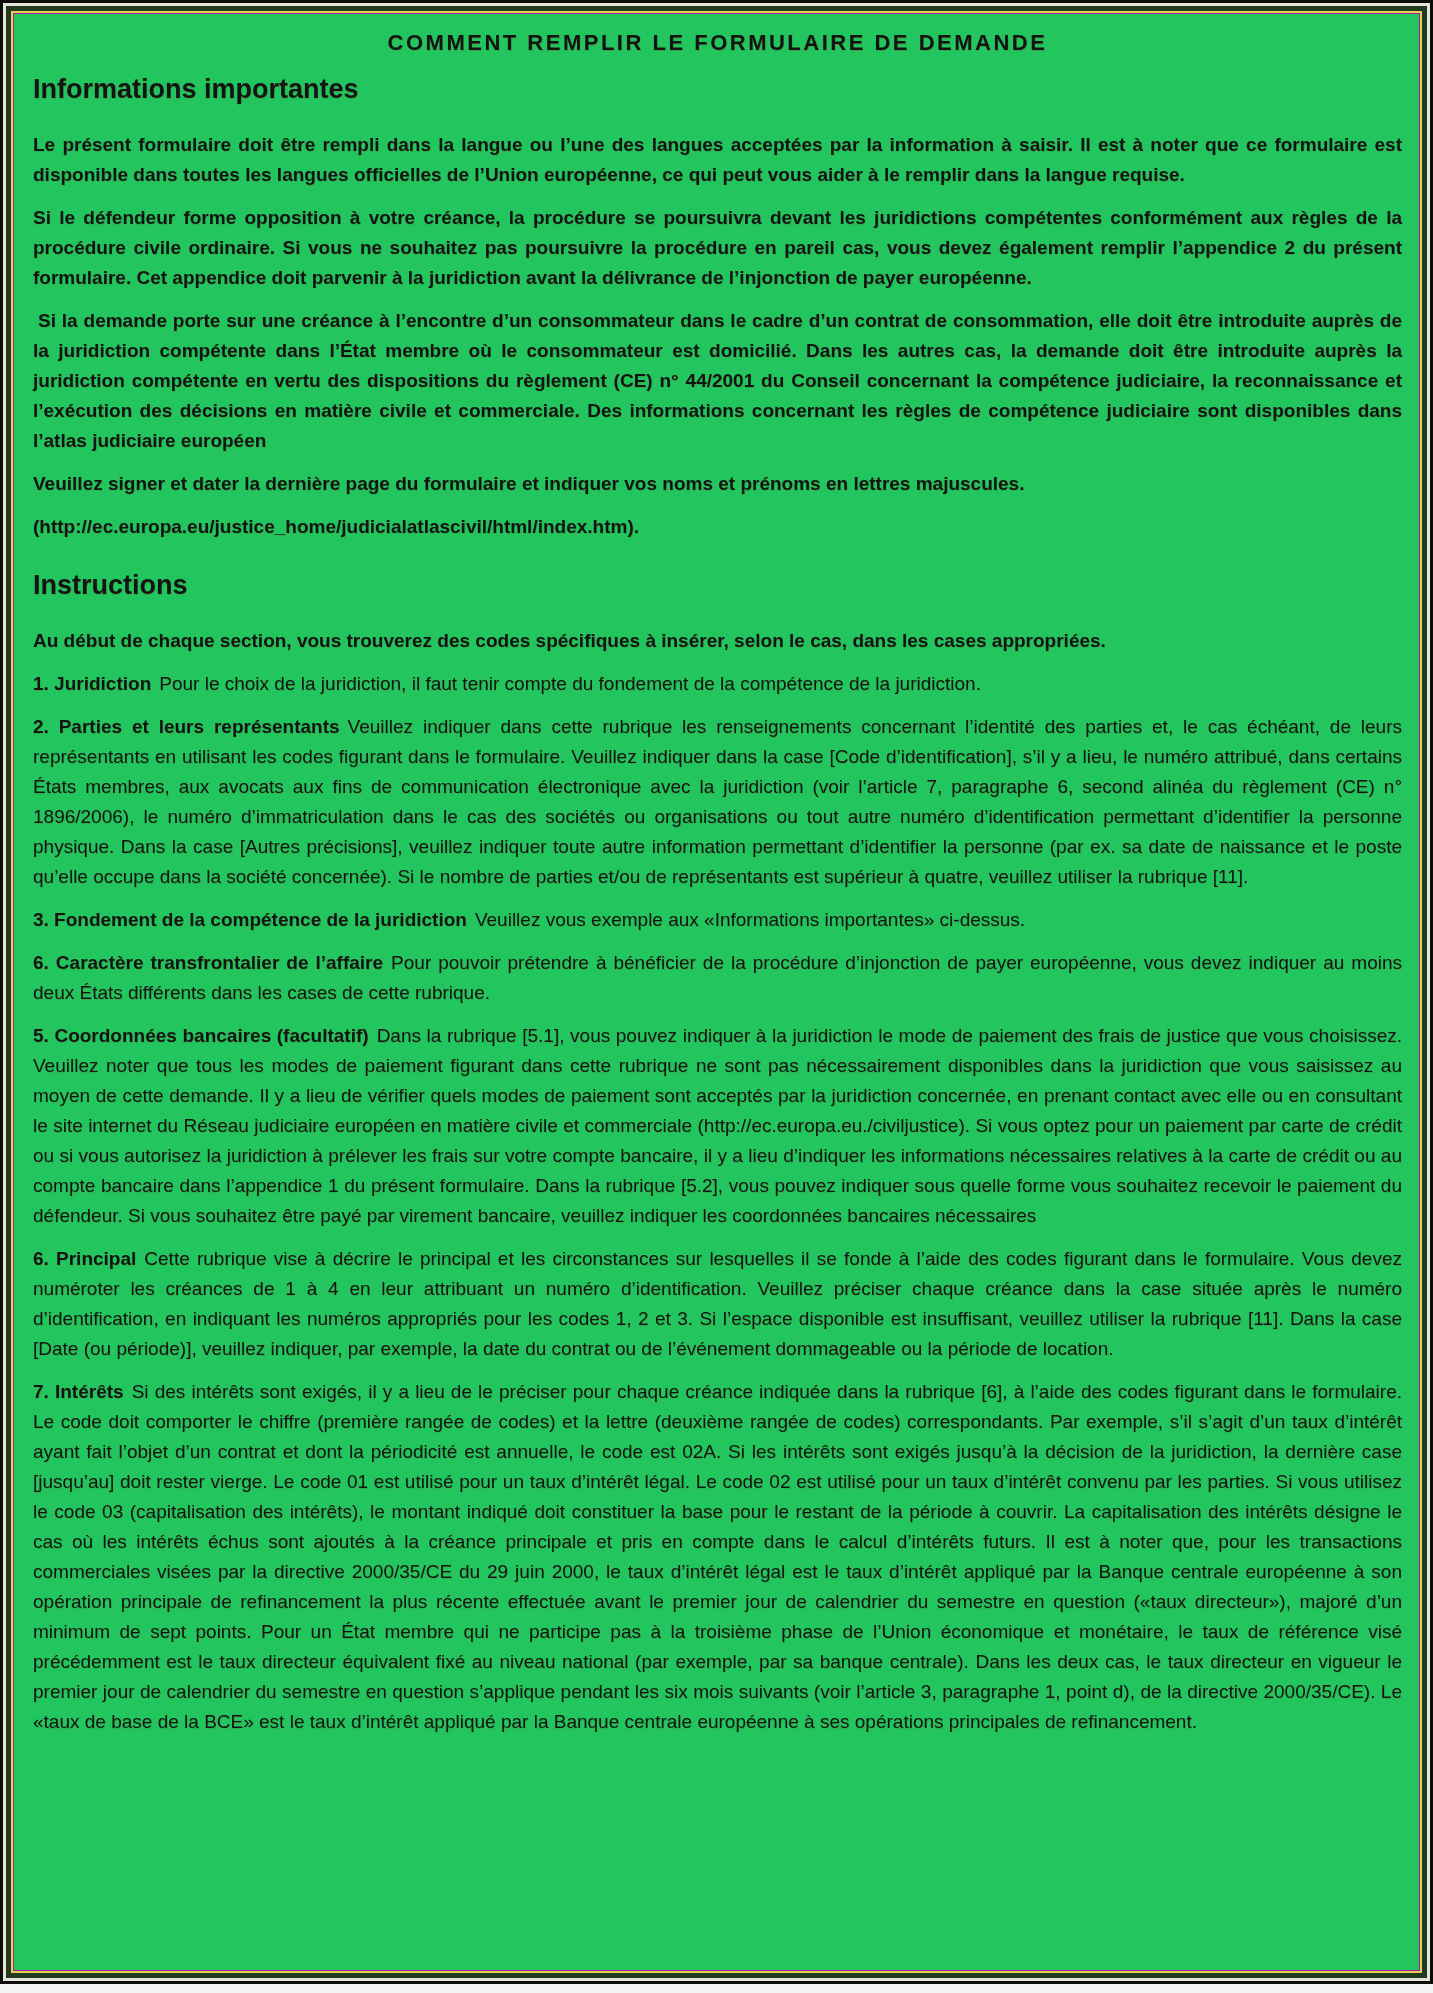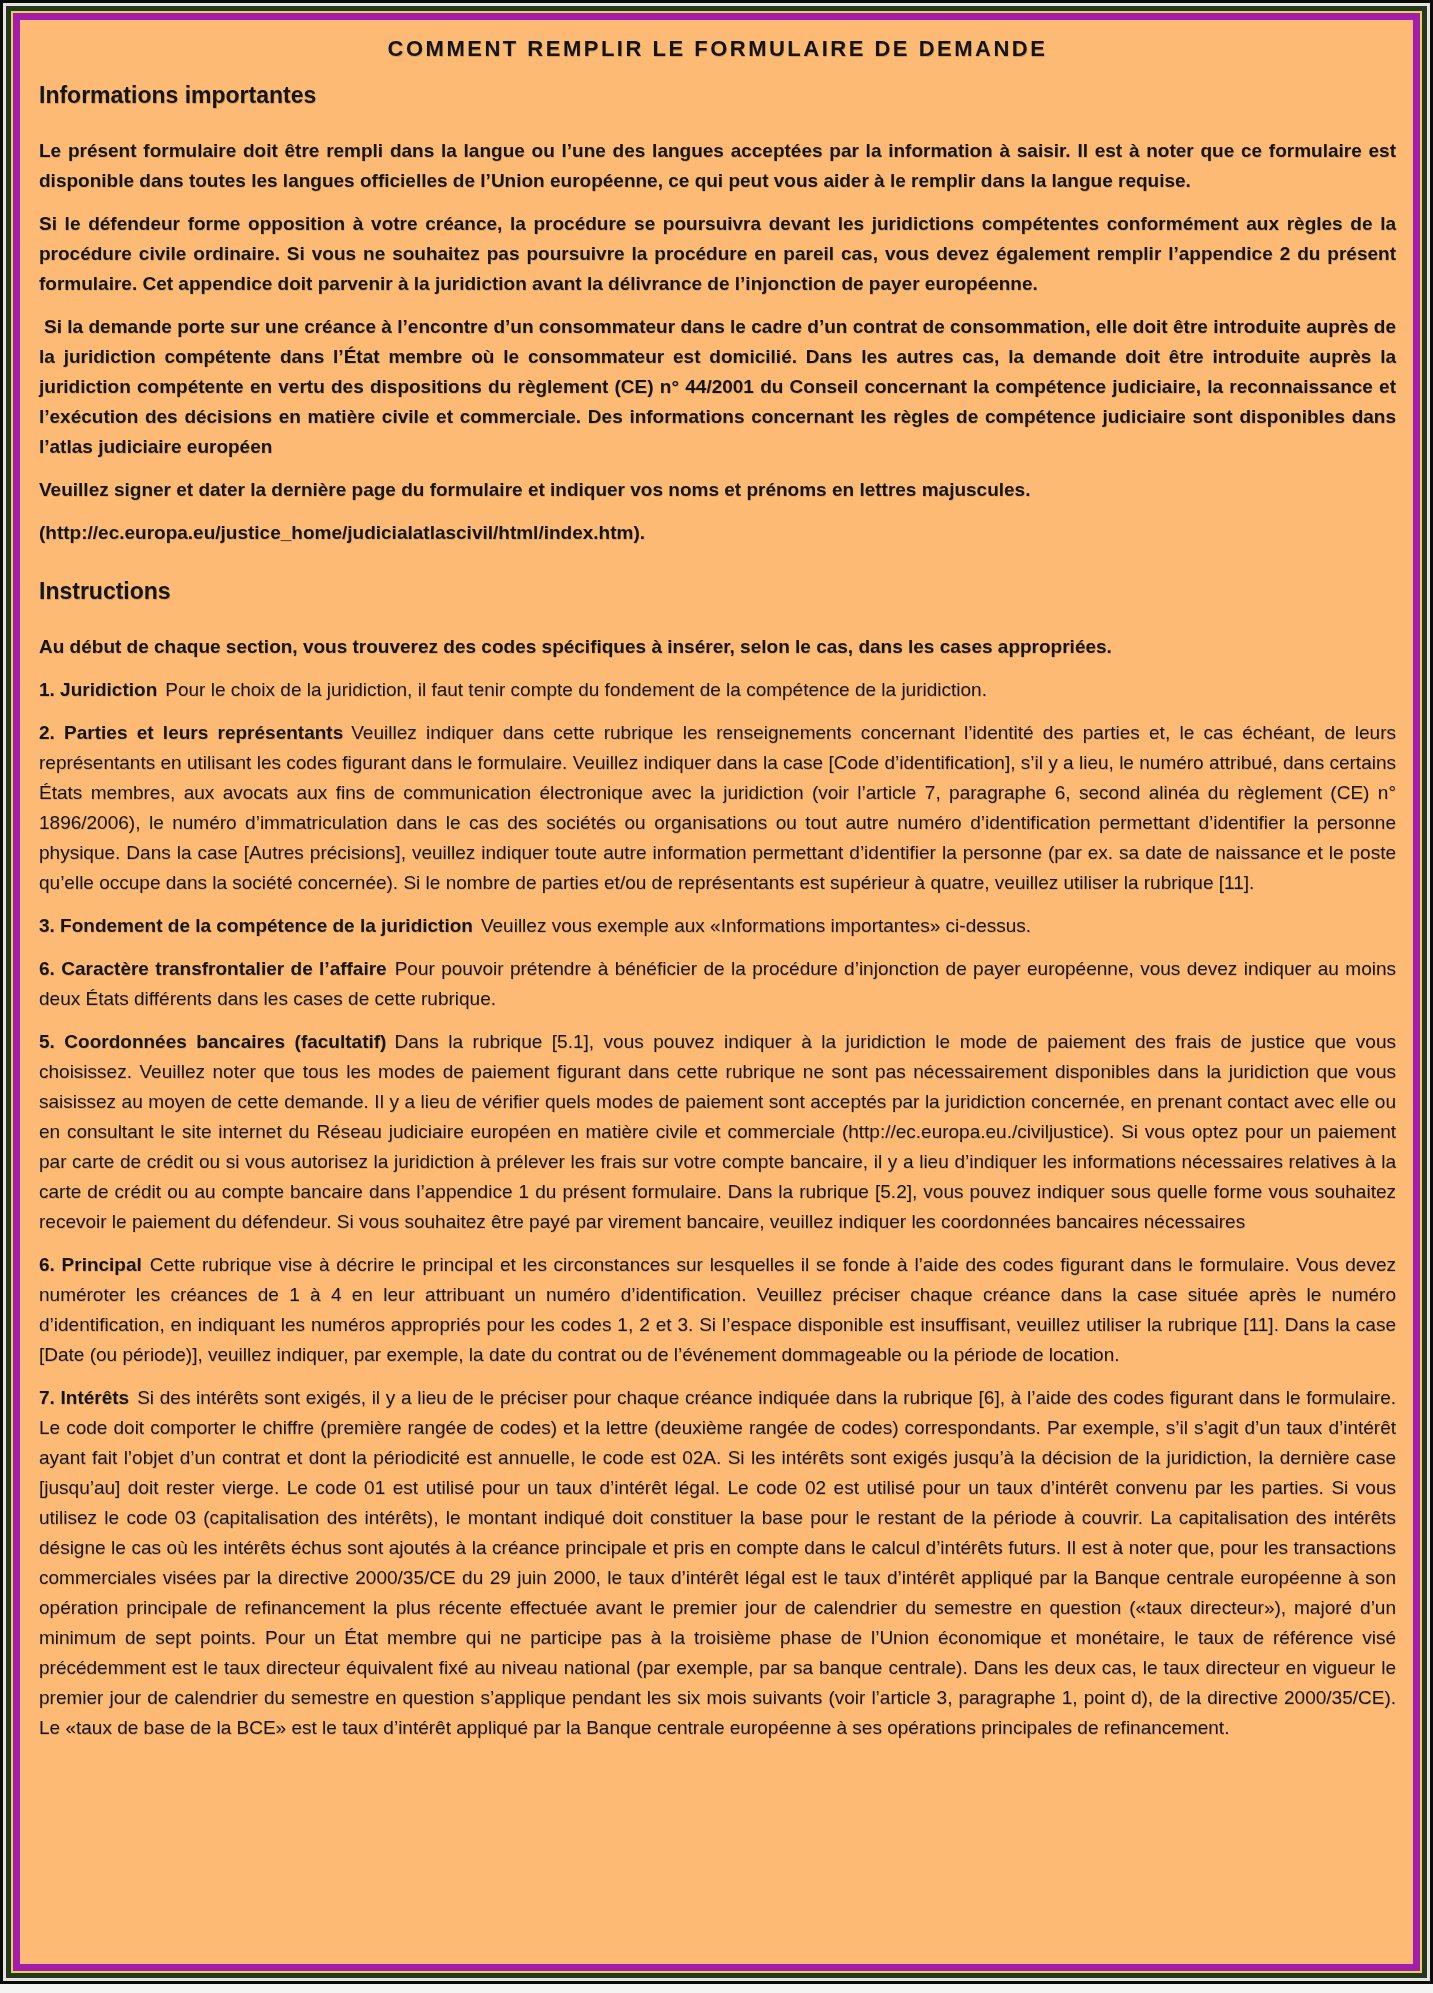--- a/index.html
+++ b/index.html
@@ -24,42 +24,42 @@
   .frame-green {
     box-sizing: border-box;
     width: 100%; height: 100%;
     border: 5px solid #23391f;
     background: #e9d24d;
     padding: 2px;
   }
   .inner-frame {
     box-sizing: border-box;
     width: 100%; height: 100%;
-    border: 7px solid #a21caf;
-    background: #fdba74;
+    border: 1px solid #a21caf;
+    background: #22c55e;
     padding: 10px 17px 8px 19px;
     overflow: hidden;
   }
   .doc {
     color: #141414;
     font-size: 19px;
     line-height: 30px;
   }
   .doc-title {
     text-align: center;
     font-weight: bold;
     font-size: 22px;
     letter-spacing: 2.5px;
     color: #131313;
     margin: 4px 0 16px 0;
     text-shadow: 0.6px 0.6px 0 rgba(110,90,10,0.30);
   }
   .section-heading {
     font-weight: bold;
-    font-size: 23px;
+    font-size: 27px;
     margin: 0 0 26px 0;
     text-shadow: 0.6px 0.6px 0 rgba(110,90,10,0.30);
   }
   p.doc-par {
     margin: 0 0 13px 0;
     text-align: justify;
     text-shadow: 0.5px 0.5px 0 rgba(110,90,10,0.22);
   }
   p.bold { font-weight: bold; }
   p.indent { text-indent: 5px; }

